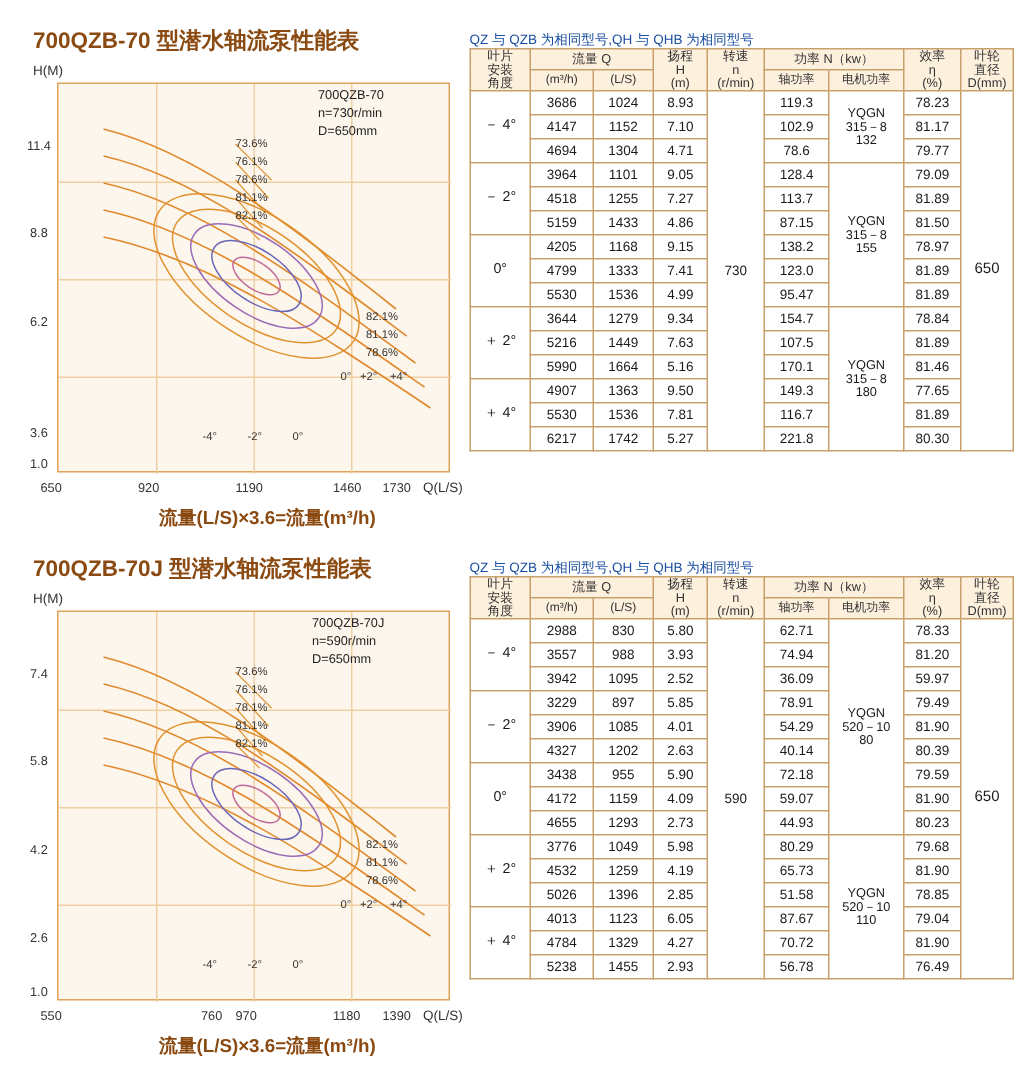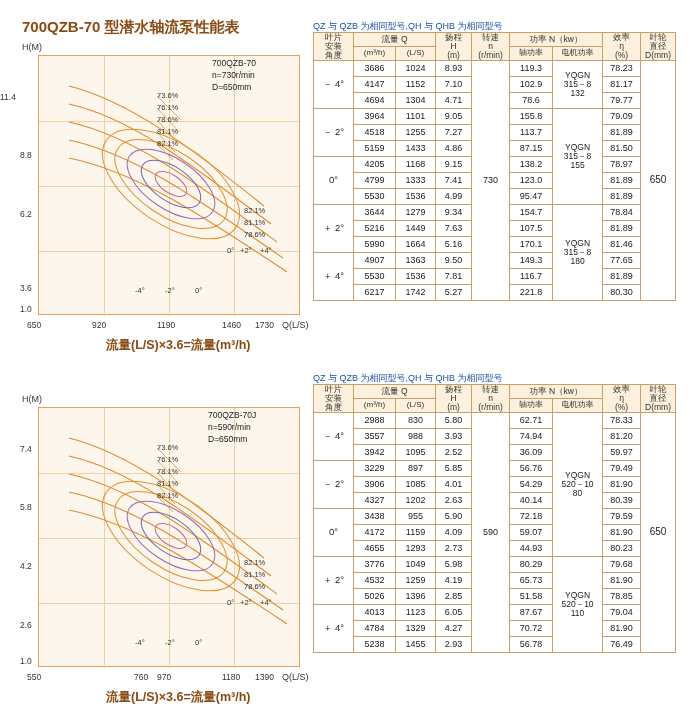--- a/index.html
+++ b/index.html
@@ -159,21 +159,21 @@
       <div class="anno" style="left:126px;top:230px;">-2°</div>
       <div class="anno" style="left:156px;top:230px;">0°</div>
     </div>
 
     <div class="pumpinfo" style="left:212px;top:57px;">
       <div>700QZB-70</div>
       <div>n=730r/min</div>
       <div>D=650mm</div>
     </div>
 
-    <div class="axis-label" style="left:0;top:92px;">11.4</div>
+    <div class="axis-label" style="left:18px;top:92px;">11.4</div>
     <div class="axis-label" style="left:20px;top:150px;">8.8</div>
     <div class="axis-label" style="left:20px;top:209px;">6.2</div>
     <div class="axis-label" style="left:20px;top:283px;">3.6</div>
     <div class="axis-label" style="left:20px;top:304px;">1.0</div>
 
     <div class="axis-label" style="left:27px;top:320px;">650</div>
     <div class="axis-label" style="left:92px;top:320px;">920</div>
     <div class="axis-label" style="left:157px;top:320px;">1190</div>
     <div class="axis-label" style="left:222px;top:320px;">1460</div>
     <div class="axis-label" style="left:255px;top:320px;">1730</div>
@@ -233,21 +233,21 @@
           <td>1304</td>
           <td>4.71</td>
           <td>78.6</td>
           <td>79.77</td>
         </tr>
         <tr style="height:16px">
           <td class="angle-cell" rowspan="3">－ 2°</td>
           <td>3964</td>
           <td>1101</td>
           <td>9.05</td>
-          <td>155.8</td>
+          <td>128.4</td>
           <td class="motor-cell" rowspan="6">YQGN<br>315－8<br>155</td>
           <td>79.09</td>
         </tr>
         <tr style="height:16px">
           <td>4518</td>
           <td>1255</td>
           <td>7.27</td>
           <td>113.7</td>
           <td>81.89</td>
         </tr>
@@ -324,20 +324,21 @@
           <td>5.27</td>
           <td>221.8</td>
           <td>80.30</td>
         </tr>
       </tbody>
     </table>
 </div>
 
 <div class="block" id="block1">
 
+  <div class="title" style="top:18px;">700QZB-70J 型潜水轴流泵性能表</div>
   <div class="note" style="left:313px;top:20px;">QZ 与 QZB 为相同型号,QH 与 QHB 为相同型号</div>
 
   <div class="chart-wrap">
     <div class="axis-name" style="left:22px;top:42px;">H(M)</div>
 
     <div class="plot" style="left:38px;top:55px;width:262px;height:260px;">
       <div class="gridline" style="left:0;top:65px;width:262px;height:1px;"></div>
       <div class="gridline" style="left:0;top:130px;width:262px;height:1px;"></div>
       <div class="gridline" style="left:0;top:195px;width:262px;height:1px;"></div>
       <div class="gridline" style="left:65px;top:0;width:1px;height:260px;"></div>
@@ -454,21 +455,21 @@
           <td>1095</td>
           <td>2.52</td>
           <td>36.09</td>
           <td>59.97</td>
         </tr>
         <tr style="height:16px">
           <td class="angle-cell" rowspan="3">－ 2°</td>
           <td>3229</td>
           <td>897</td>
           <td>5.85</td>
-          <td>56.76</td>
+          <td>78.91</td>
           <td>79.49</td>
         </tr>
         <tr style="height:16px">
           <td>3906</td>
           <td>1085</td>
           <td>4.01</td>
           <td>54.29</td>
           <td>81.90</td>
         </tr>
         <tr style="height:16px">

